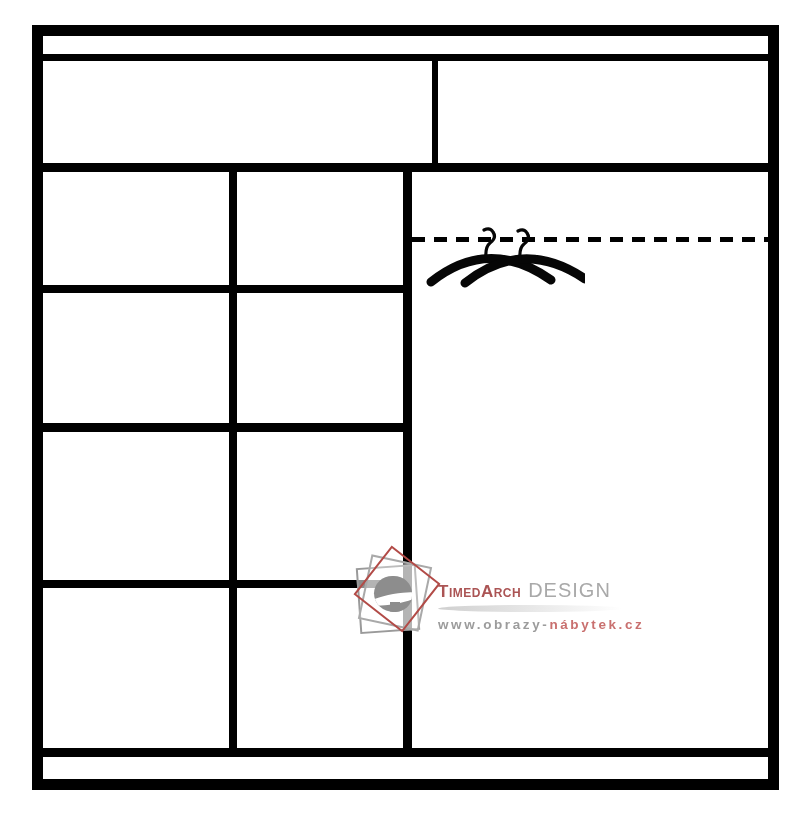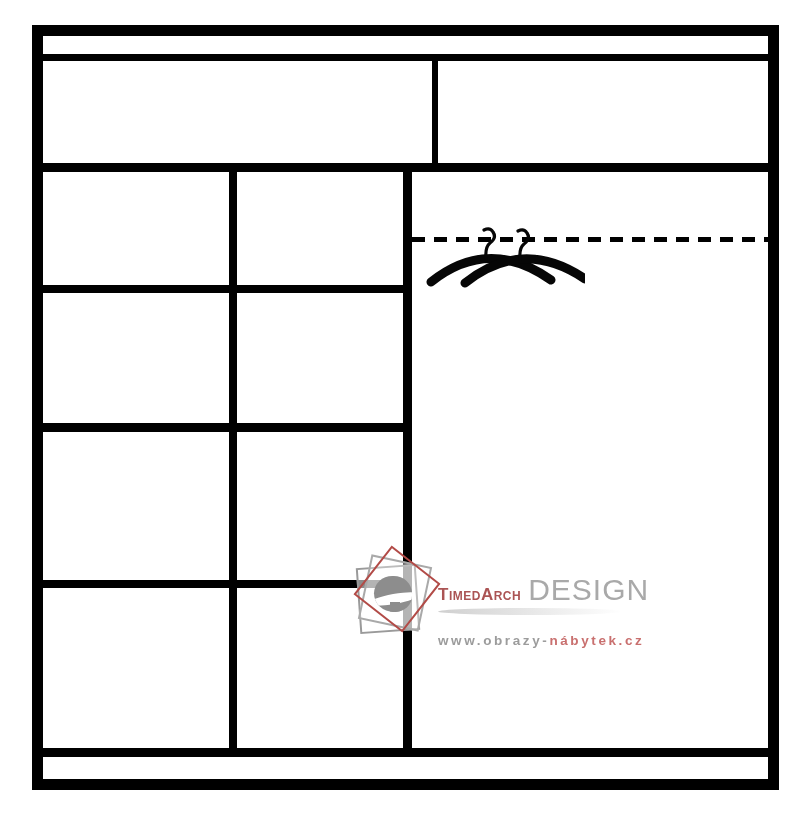--- a/index.html
+++ b/index.html
@@ -112,33 +112,33 @@
   .brand-line { line-height: 24px; }
   .brand-name {
     font-variant: small-caps;
     font-weight: 700;
     font-size: 17px;
     letter-spacing: 0.5px;
     color: var(--brand_red, #ab5454);
   }
   .brand-suffix {
     font-weight: 400;
-    font-size: 30px;
+    font-size: 20px;
     letter-spacing: 1px;
     color: var(--design_gray, #a9a9a9);
     margin-left: 7px;
   }
   .wm-swoosh {
     margin-top: 1px;
     width: 185px; height: 7px;
     border-radius: 50%;
     background: linear-gradient(90deg, rgba(150,150,150,0.45), rgba(220,220,220,0.0));
   }
   .url-line {
-    margin-top: 18px;
+    margin-top: 5px;
     font-weight: 700;
     font-size: 13.5px;
     letter-spacing: 2.6px;
   }
   .url-prefix { color: var(--url_gray, #9c9c9c); }
   .url-suffix { color: var(--url_red, #c9706f); }
 </style>
 </head>
 <body>
 

